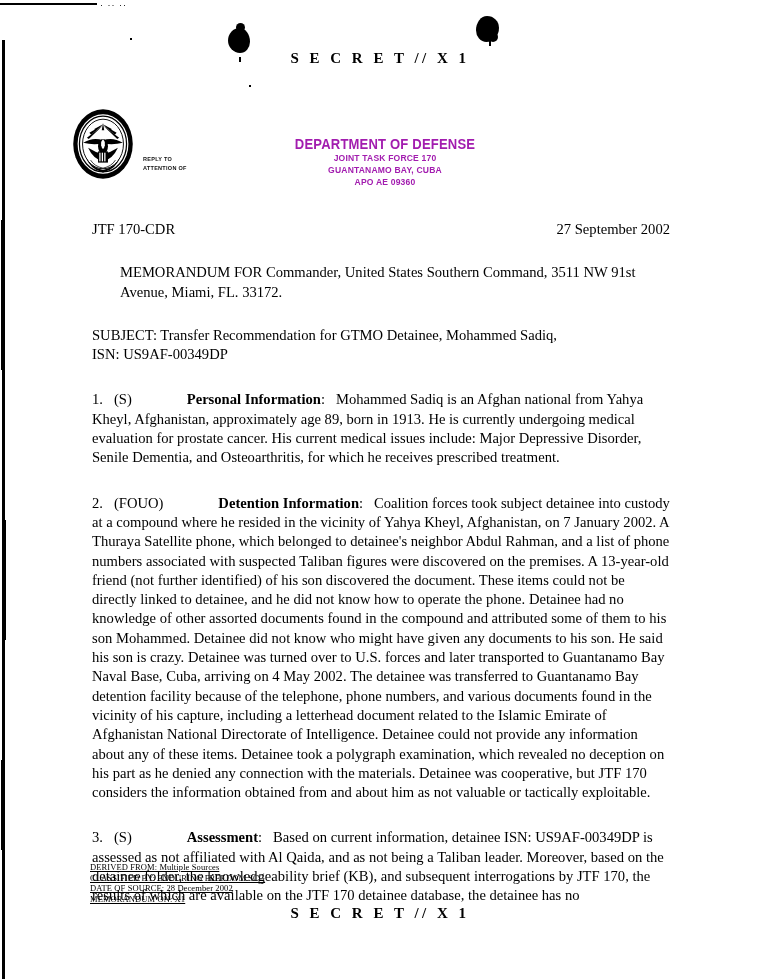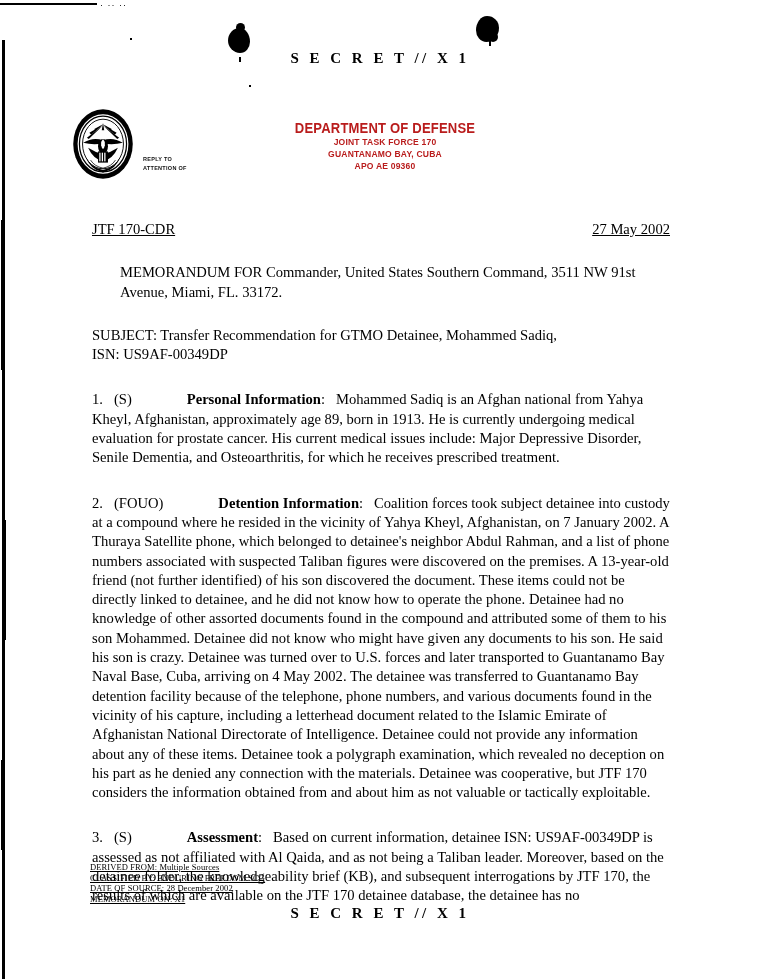--- a/index.html
+++ b/index.html
@@ -123,25 +123,25 @@
     font-weight: bold;
     line-height: 9px;
     letter-spacing: 0.3px;
     color: #111;
     transform: scaleX(0.92);
     transform-origin: left top;
   }
   .letterhead {
     position: absolute;
     left: 215px;
-    top: 120px;
+    top: 136px;
     width: 340px;
     text-align: center;
     font-family: "Liberation Sans", sans-serif;
-    color: #b91c1c;
+    color: #a21caf;
   }
   .letterhead .org {
     font-size: 14.5px;
     font-weight: bold;
     letter-spacing: 0.2px;
     transform: scaleX(0.9);
     line-height: 16px;
   }
   .letterhead .sub {
     font-size: 9.5px;
@@ -157,21 +157,20 @@
     left: 92px;
     top: 220px;
     width: 578px;
     font-size: 14.6px;
     line-height: 19.3px;
   }
   .line-office {
     display: flex;
     justify-content: space-between;
     align-items: flex-start;
-    text-decoration: underline;
   }
   .memo-line { margin-top: 24px; margin-left: 28px; }
   .subject-line { margin-top: 24px; }
   .para { margin-top: 26px; text-align: left; }
   .para b { font-weight: bold; margin-left: 44px; }
 
   
   .deriv {
     position: absolute;
     left: 90px;
@@ -244,21 +243,21 @@
     <div class="org">DEPARTMENT OF DEFENSE</div>
     <div class="sub">JOINT TASK FORCE 170</div>
     <div class="sub">GUANTANAMO BAY, CUBA</div>
     <div class="sub">APO AE 09360</div>
   </div>
 
   <div class="body-wrap">
 
     <div class="line-office">
       <span>JTF 170-CDR</span>
-      <span>27 May 2002</span>
+      <span>27 September 2002</span>
     </div>
 
     <div class="memo-line">MEMORANDUM FOR Commander, United States Southern Command, 3511 NW 91st Avenue, Miami, FL. 33172.</div>
 
     <div class="subject-line">
       <div>SUBJECT:  Transfer Recommendation for GTMO Detainee, Mohammed Sadiq,</div>
       <div>ISN: US9AF-00349DP</div>
     </div>
 
     <div class="para">

